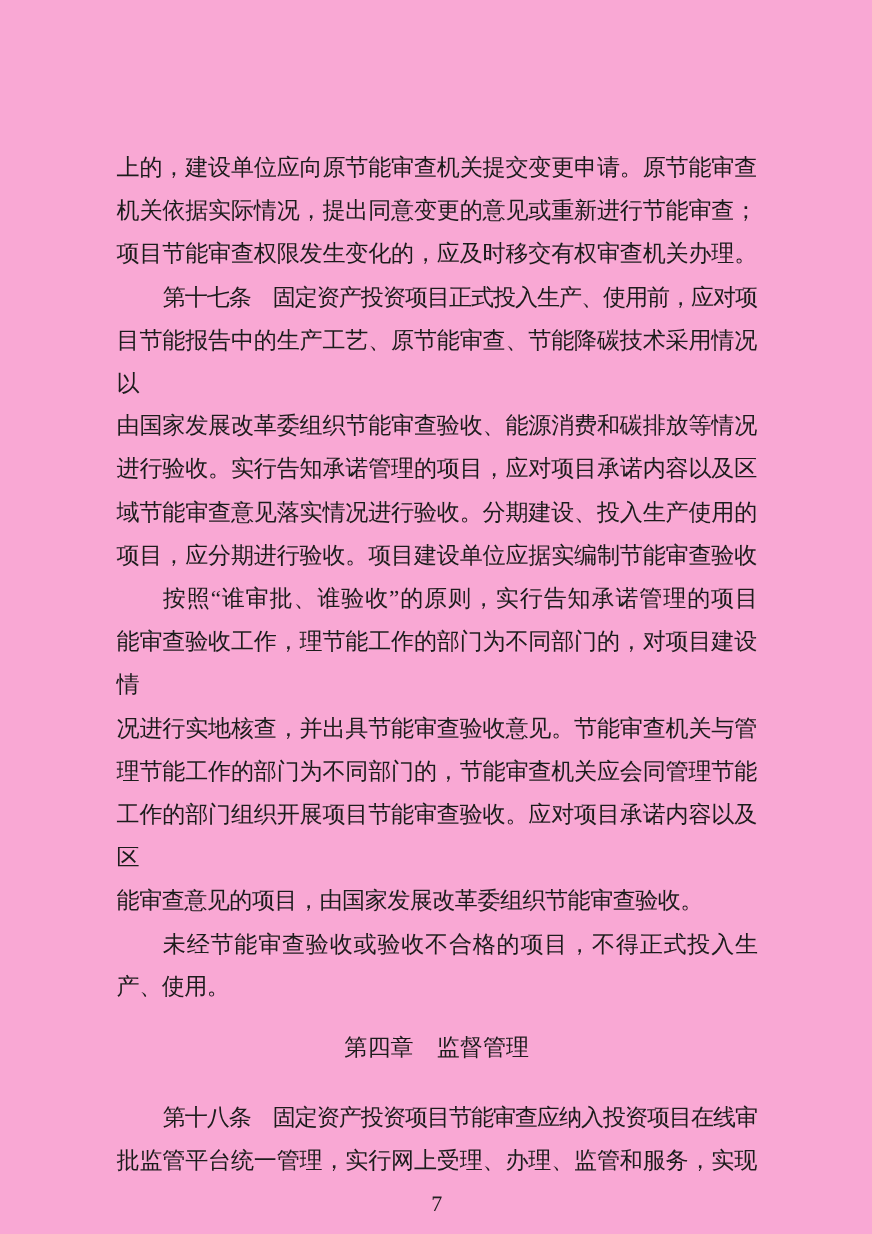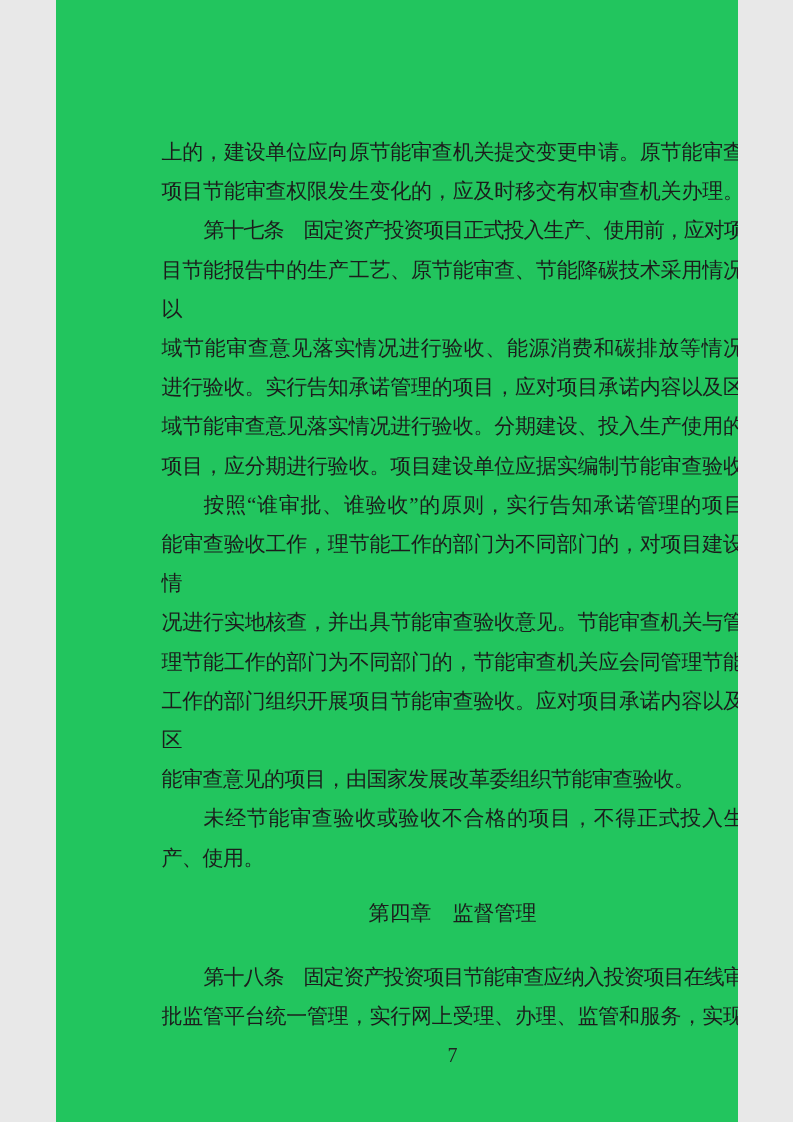--- a/index.html
+++ b/index.html
@@ -1,20 +1,20 @@
 <!DOCTYPE html>
 <html><head>
 <meta charset="utf-8">
 <style>
   html,body{margin:0;padding:0;background:#e8e8e8;}
   .page{
     position:relative;
-    width:682px;height:1122px;
+    width:793px;height:1122px;
     margin:0 auto;
-    background:#22c55e;
+    background:#f9a8d4;
     font-family:"Liberation Serif","DejaVu Serif",serif;
     overflow:hidden;
   }
   #text-flow{
     position:absolute;
     left:106px;top:133px;width:582px;
   }
   .tline{
     font-size:21px;
     line-height:39.2px;
@@ -45,24 +45,25 @@
     letter-spacing:0;
     color:#222;
   }
 </style>
 </head>
 <body>
 
 <div class="page">
   <div id="text-flow">
       <div class="tline just">上的，建设单位应向原节能审查机关提交变更申请。原节能审查</div>
+      <div class="tline just">机关依据实际情况，提出同意变更的意见或重新进行节能审查；</div>
       <div class="tline just">项目节能审查权限发生变化的，应及时移交有权审查机关办理。</div>
       <div class="tline just indent">第十七条　固定资产投资项目正式投入生产、使用前，应对项</div>
       <div class="tline just">目节能报告中的生产工艺、原节能审查、节能降碳技术采用情况以</div>
-      <div class="tline just">域节能审查意见落实情况进行验收、能源消费和碳排放等情况</div>
+      <div class="tline just">由国家发展改革委组织节能审查验收、能源消费和碳排放等情况</div>
       <div class="tline just">进行验收。实行告知承诺管理的项目，应对项目承诺内容以及区</div>
       <div class="tline just">域节能审查意见落实情况进行验收。分期建设、投入生产使用的</div>
       <div class="tline just">项目，应分期进行验收。项目建设单位应据实编制节能审查验收</div>
       <div class="tline just indent">按照“谁审批、谁验收”的原则，实行告知承诺管理的项目</div>
       <div class="tline just">能审查验收工作，理节能工作的部门为不同部门的，对项目建设情</div>
       <div class="tline just">况进行实地核查，并出具节能审查验收意见。节能审查机关与管</div>
       <div class="tline just">理节能工作的部门为不同部门的，节能审查机关应会同管理节能</div>
       <div class="tline just">工作的部门组织开展项目节能审查验收。应对项目承诺内容以及区</div>
       <div class="tline">能审查意见的项目，由国家发展改革委组织节能审查验收。</div>
       <div class="tline just indent">未经节能审查验收或验收不合格的项目，不得正式投入生</div>

